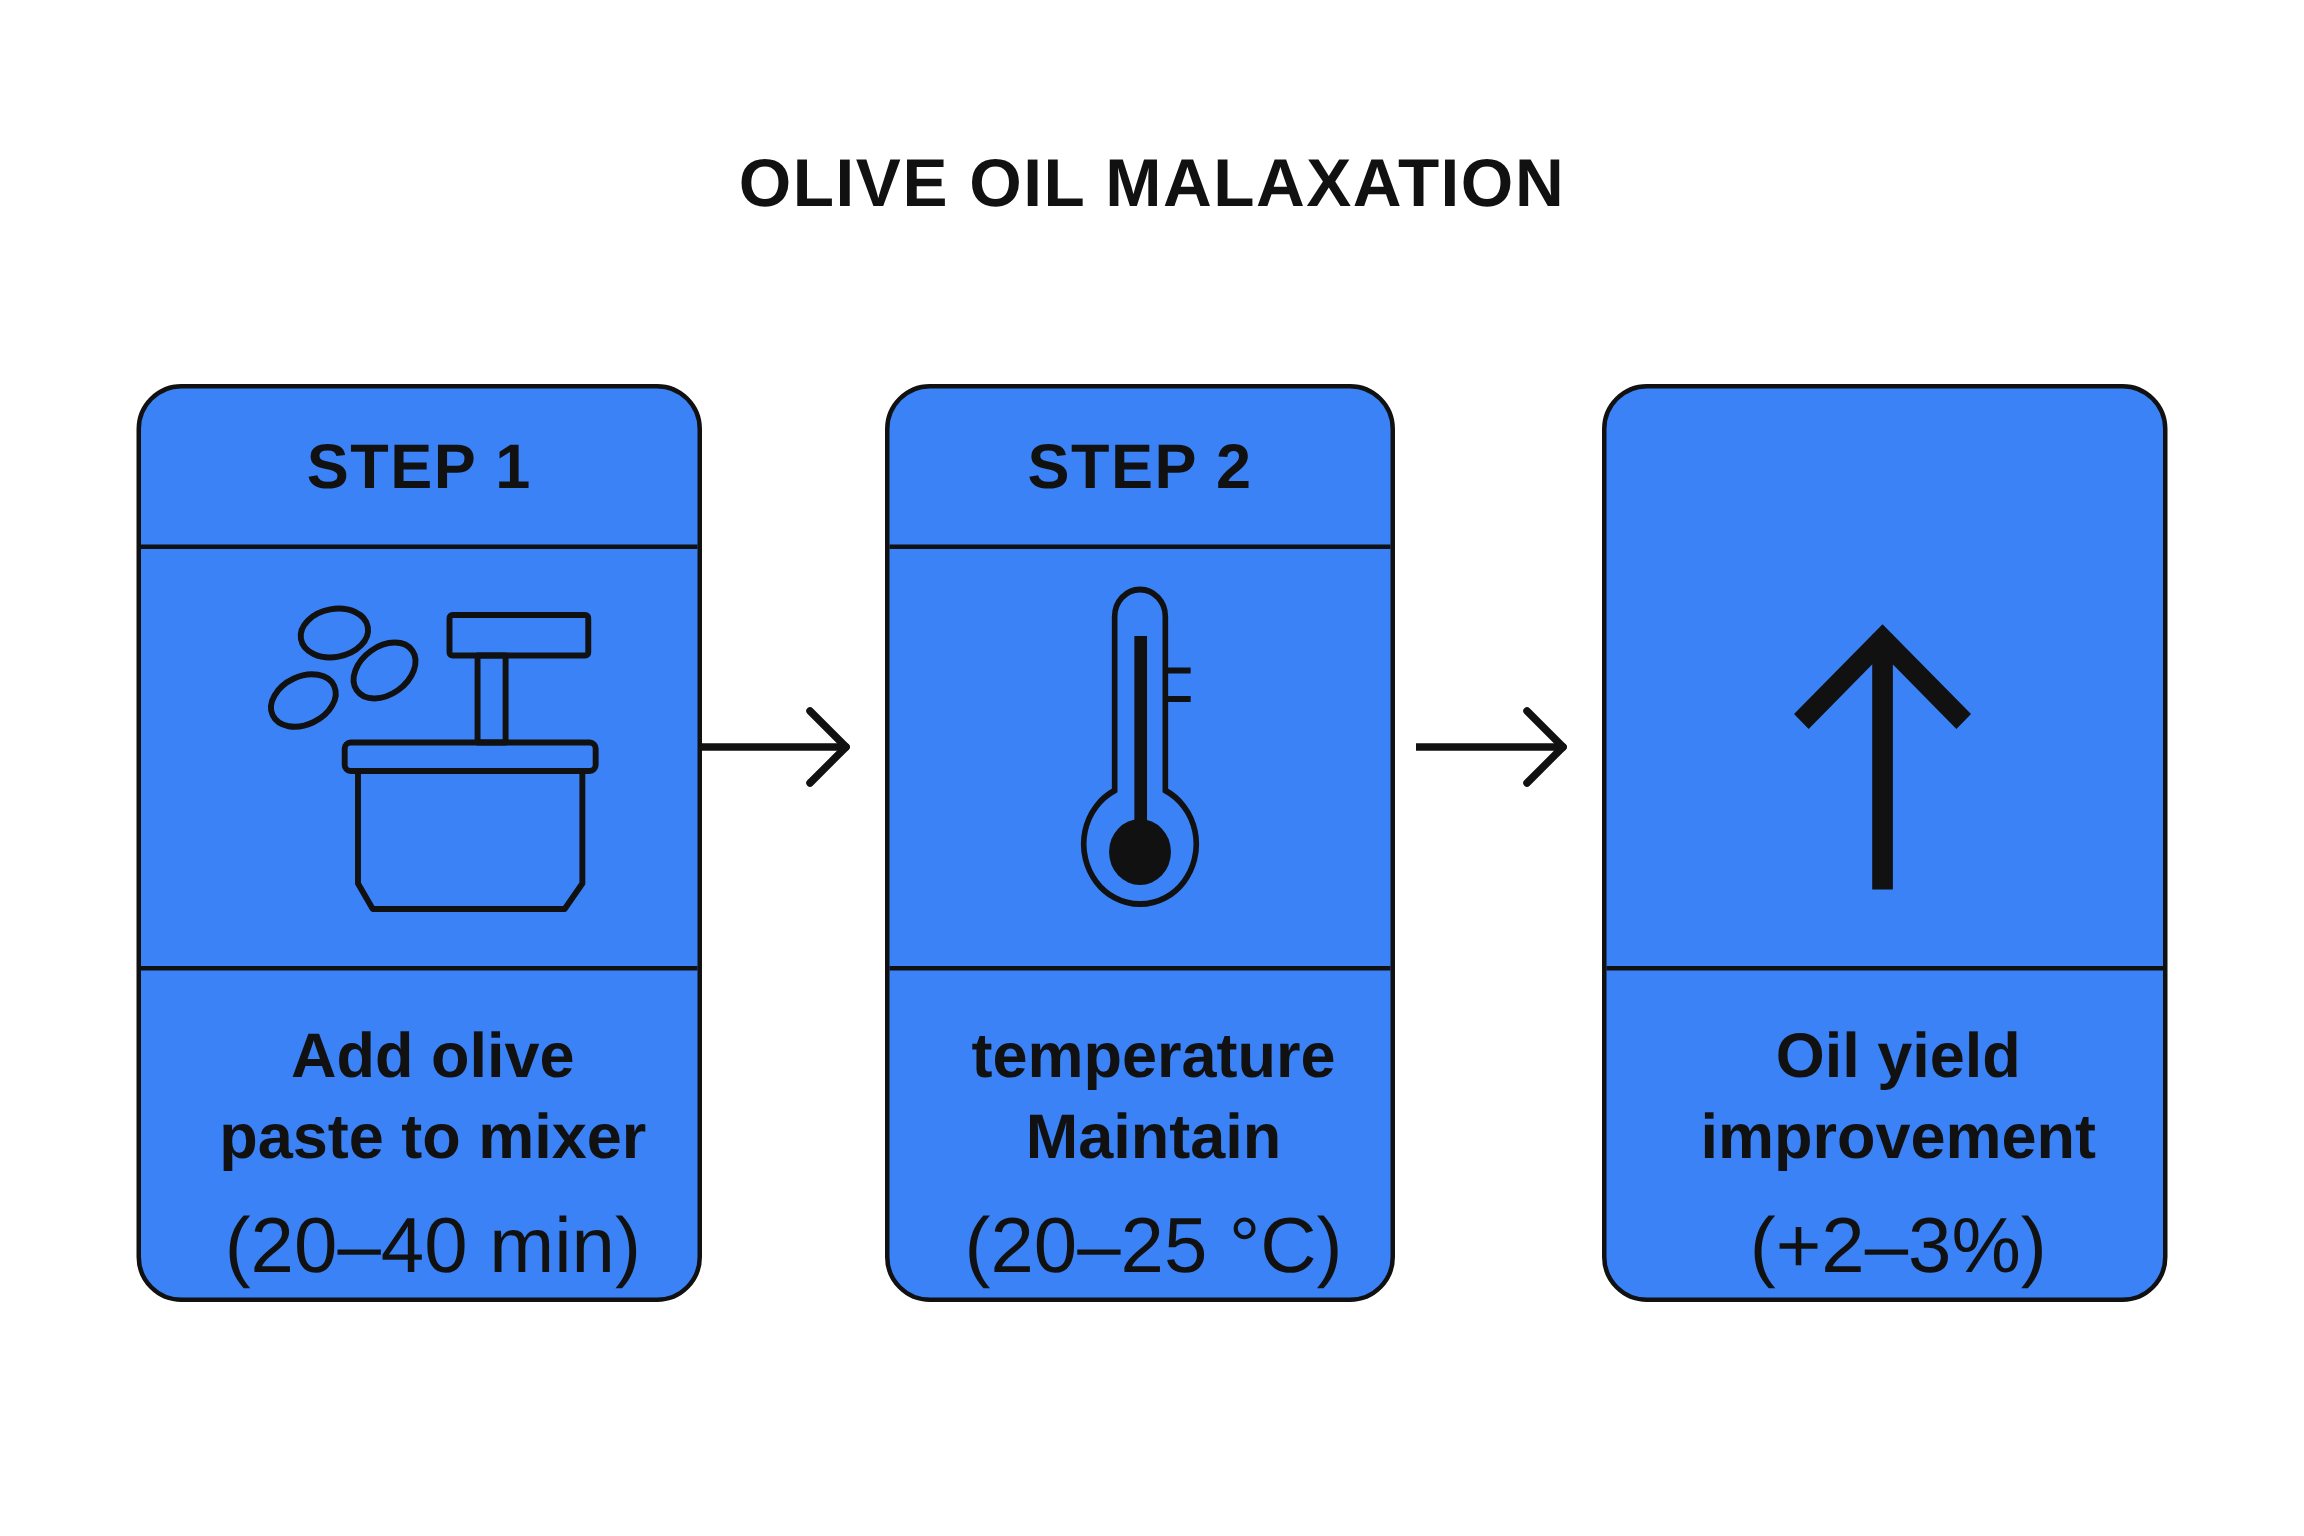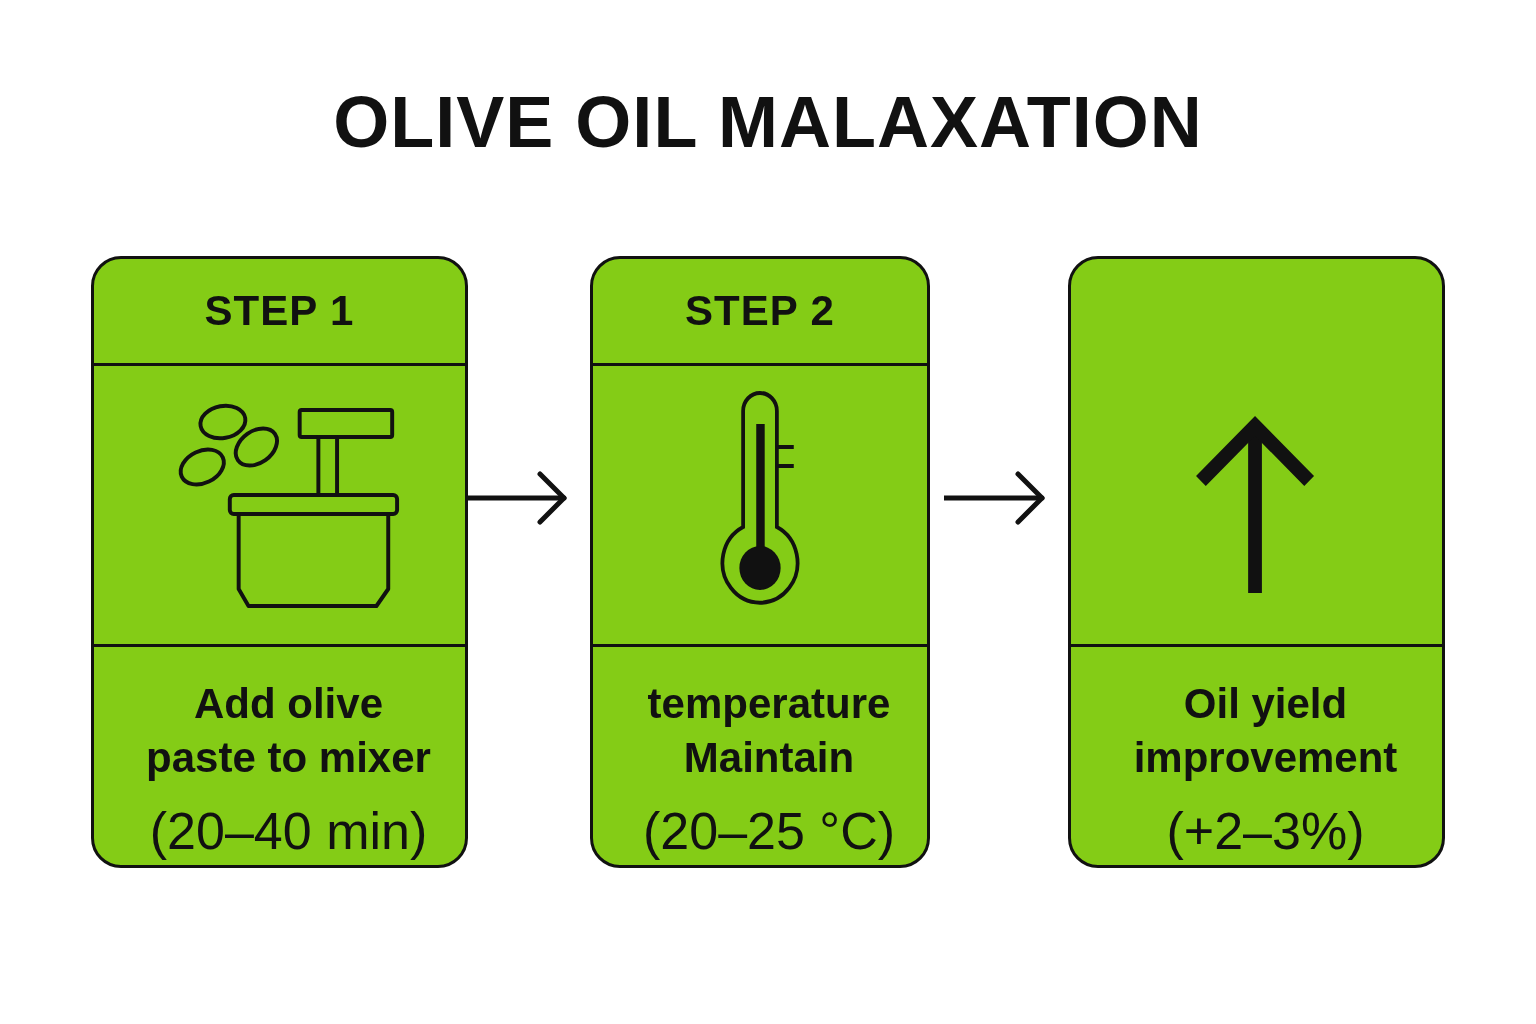--- a/index.html
+++ b/index.html
@@ -1,18 +1,18 @@
 <!DOCTYPE html>
 <html><head>
   <meta charset="utf-8">
   <style>
     html, body { margin: 0; padding: 0; background: #ffffff; }
     body { width: 1536px; height: 1024px; position: relative; overflow: hidden; font-family: "Liberation Sans", "DejaVu Sans", sans-serif; color: #111111; }
-    .title { position: absolute; left: 0; top: 80px; width: 1536px; text-align: center; font-size: 72px; font-weight: 700; letter-spacing: 1px; line-height: 84px; color: #111; }
-    .card { position: absolute; top: 256px; height: 612px; border: 3px solid #111; border-radius: 30px; box-sizing: border-box; background: #84cc16; }
+    .title { position: absolute; left: 0; top: 80px; width: 1536px; text-align: center; font-size: 45px; font-weight: 700; letter-spacing: 1px; line-height: 84px; color: #111; }
+    .card { position: absolute; top: 256px; height: 612px; border: 3px solid #111; border-radius: 30px; box-sizing: border-box; background: #3b82f6; }
     .card .head { position: absolute; left: 0; right: 0; top: 0; height: 104px; border-bottom: 3px solid #111; display: flex; align-items: center; justify-content: center; font-size: 42px; font-weight: 700; letter-spacing: 1px; }
     .card .iconzone { position: absolute; left: 0; right: 0; top: 104px; height: 281px; border-bottom: 3px solid #111; }
     .card .iconzone svg { position: absolute; left: 0; top: 0; width: 100%; height: 100%; }
     .card .foot { position: absolute; left: 0; right: 0; top: 388px; bottom: 0; text-align: center; padding-left: 18px; }
     .foot .main { margin-top: 30px; font-size: 42px; font-weight: 700; line-height: 54px; }
     .foot .sub { margin-top: 22px; font-size: 52px; font-weight: 400; line-height: 48px; }
     .connector { position: absolute; }
   </style>
 </head>
 <body>

